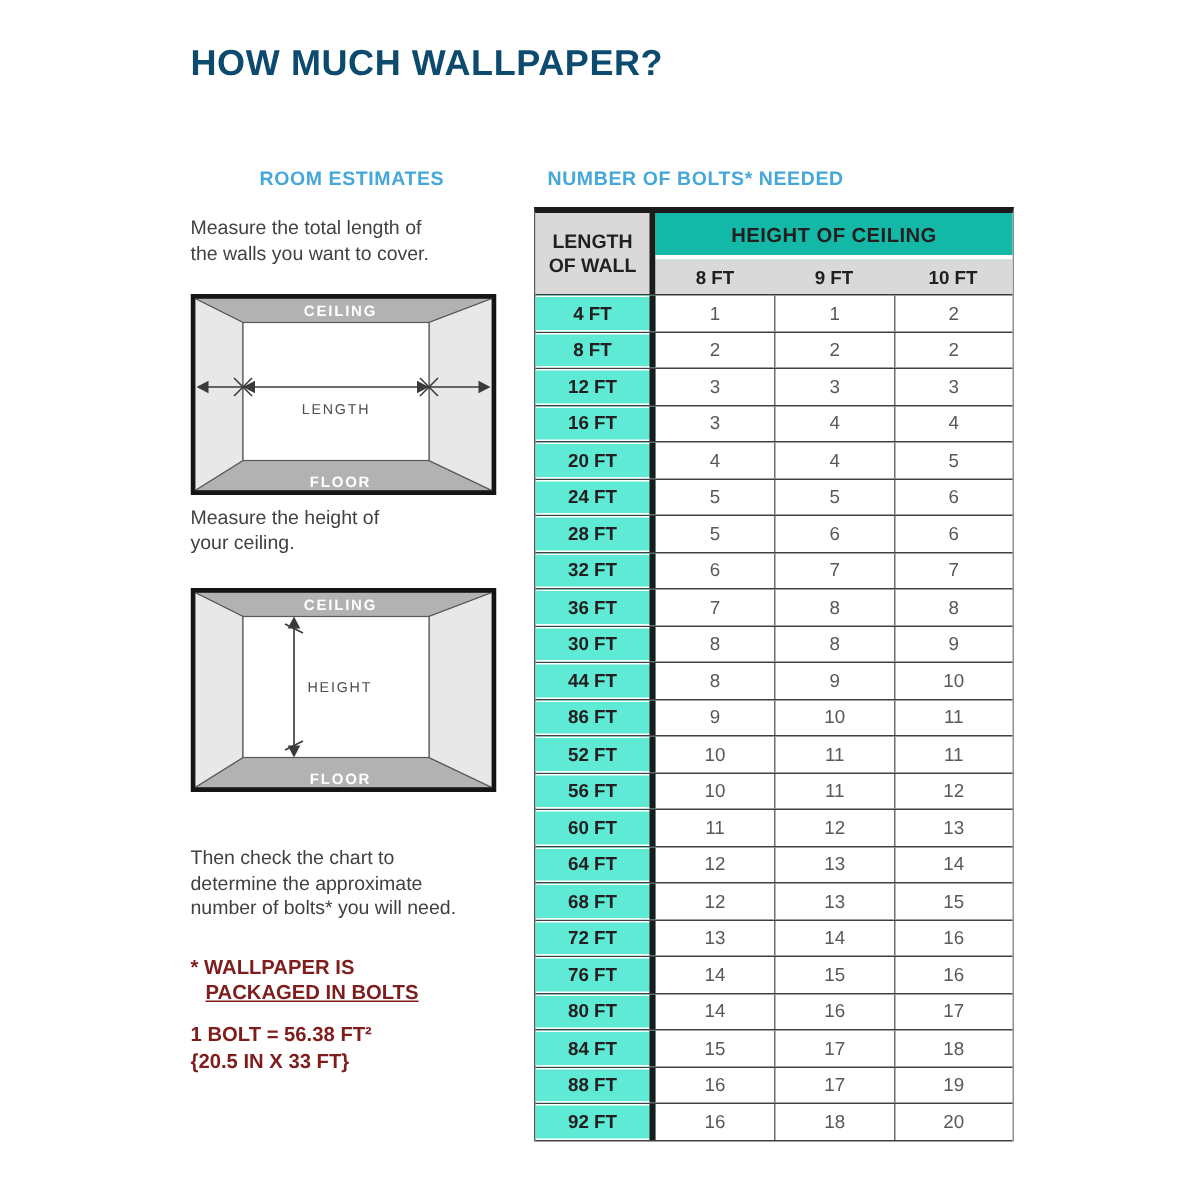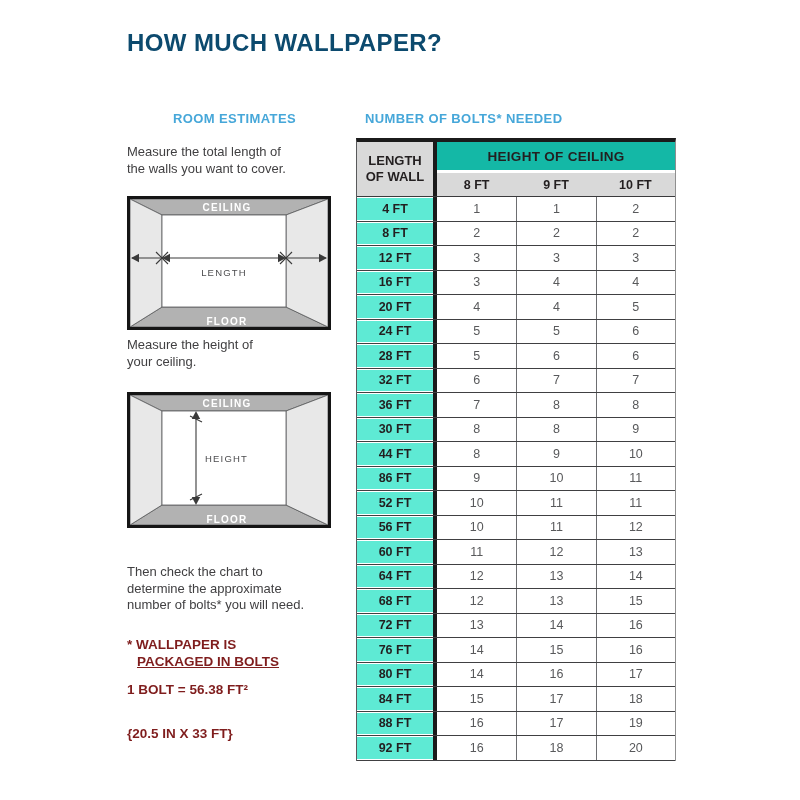--- a/index.html
+++ b/index.html
@@ -28,21 +28,21 @@
     white-space: pre-line;
   }
   .step1 { top: 144px; }
   .step2 { top: 337px; }
   .step3 { top: 564px; }
 
   .bold-note { left: 127px; font-size: 13.5px; font-weight: bold; color: #7f1d1d; line-height: 17px; }
   .footnote-1 { top: 636px; }
   .footnote-2 { top: 653px; left: 137px; text-decoration: underline; }
   .boltinfo-1 { top: 681px; }
-  .boltinfo-2 { top: 699px; margin-top: 26px; }
+  .boltinfo-2 { top: 699px; }
 
   
   .diagram { display: block; }
   .diagram-1 { left: 127px; top: 196px; }
   .diagram-2 { left: 127px; top: 392px; }
   .room-label { font-size: 10px; font-weight: bold; letter-spacing: 1.2px; fill: #ffffff; }
   .measure-label { font-size: 9.5px; letter-spacing: 1.2px; fill: #4d4d4f; }
 
   
   .btable {

